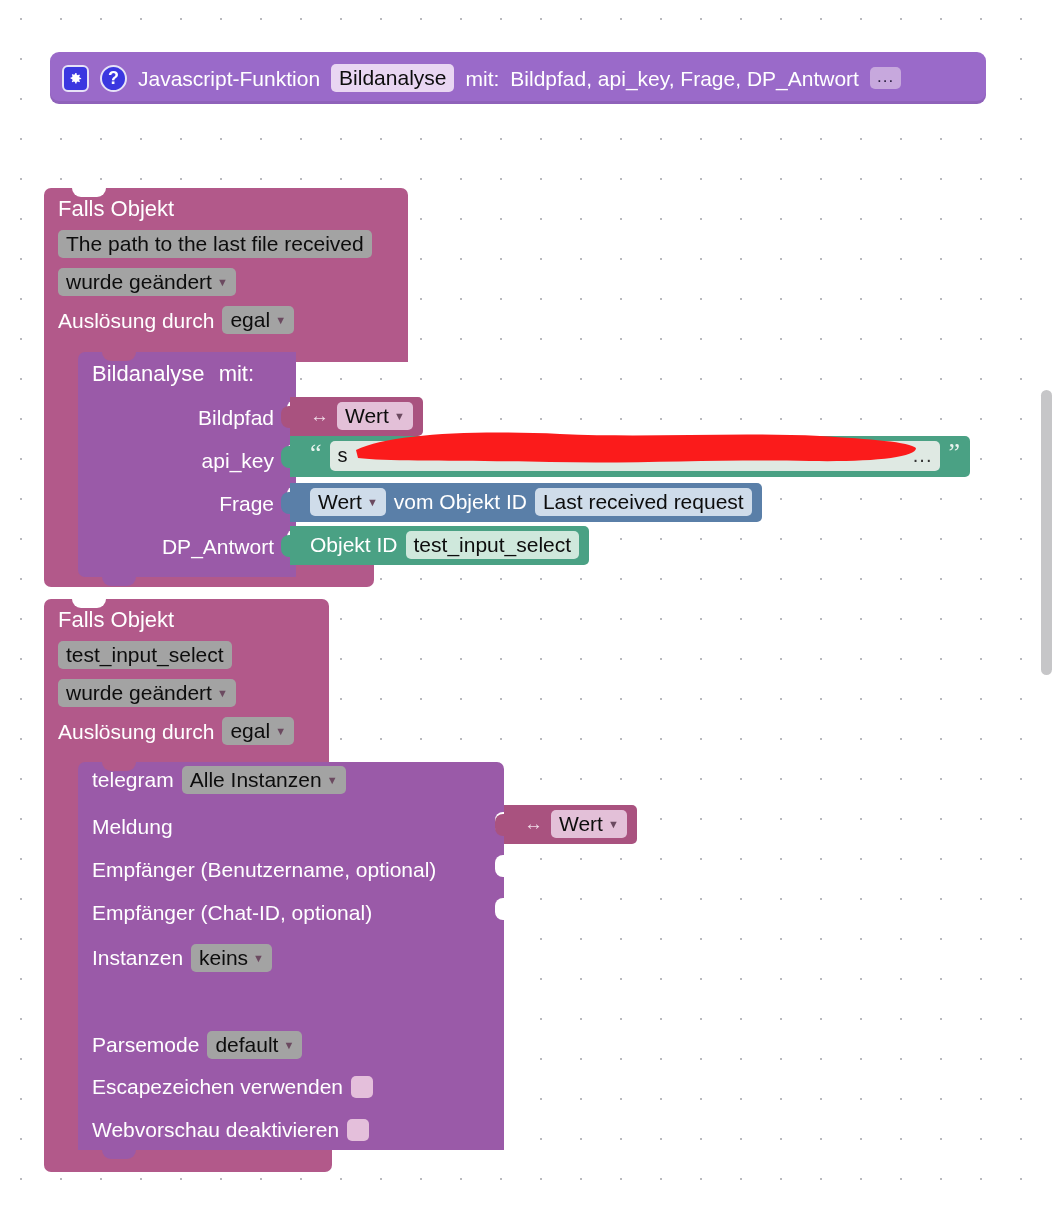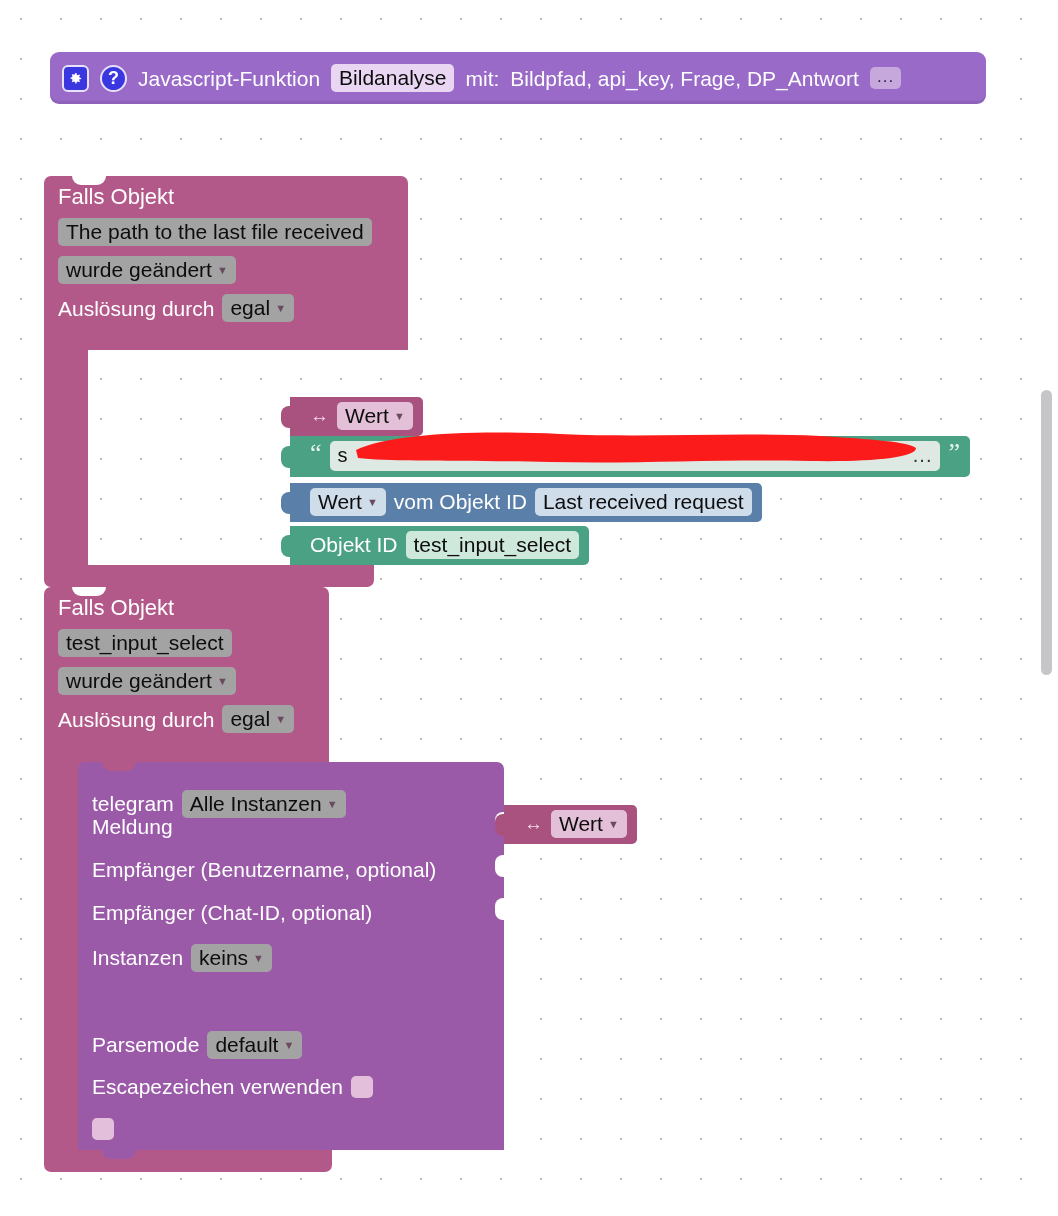--- a/index.html
+++ b/index.html
@@ -91,21 +91,21 @@
     border: 2px solid #e7e2f7;
   }
   #funcdef .field { background: #e9d6f2; }
   #funcdef .more {
     background: #c7a8dd; color: #2c2140;
     border-radius: 5px; padding: 3px 7px 5px 7px;
     font-size: 17px; letter-spacing: 1px; line-height: .8;
   }
 
   
-  .ifblk { background: #b2598a; }
+  .ifblk { background: #b2598a; margin-top: 12px; }
   .ifblk .notch-top {
     position: absolute; left: 28px; top: 0;
     width: 34px; height: 9px;
     background: #ffffff;
     border-radius: 0 0 11px 11px;
   }
 
   #if1 { left: 44px; top: 176px; width: 364px; height: 174px; border-radius: 7px 7px 0 0; }
 
   #if1arm { left: 44px; top: 350px; width: 44px; height: 230px; background: #b2598a; }
@@ -275,20 +275,36 @@
         <span class="field">
             <span>egal</span>
             <span class="caret">▼</span>
           </span>
       </div>
     </div>
   </div>
   <div class="blk" id="if1arm"></div>
   <div class="blk" id="if1bottom"></div>
 
+  <div class="blk purple" id="callblk">
+    <div class="notch-top"></div>
+    <div class="notch-bot"></div>
+    <div class="call-head">
+      <span>Bildanalyse</span>
+      <span style="padding-left:8px">mit:</span>
+    </div>
+    <span class="arg-label" style="top:54px">Bildpfad</span>
+    <span class="arg-label" style="top:97px">api_key</span>
+    <span class="arg-label" style="top:140px">Frage</span>
+    <span class="arg-label" style="top:183px">DP_Antwort</span>
+    <span class="socket" style="top:48px"></span>
+    <span class="socket" style="top:91px"></span>
+    <span class="socket" style="top:134px"></span>
+    <span class="socket" style="top:177px"></span>
+  </div>
 
   <div class="valblk v-plum" id="v-bildpfad">
     <span class="plug"></span>
     <span class="swap">↔</span>
     <span class="field plum">
         <span>Wert</span>
         <span class="caret">▼</span>
       </span>
   </div>
 
@@ -341,21 +357,21 @@
       </div>
     </div>
   </div>
   <div class="blk" id="if2arm"></div>
   <div class="blk" id="if2bottom"></div>
 
   <div class="blk purple" id="tgblk">
     <div class="notch-top"></div>
     <div class="notch-bot"></div>
 
-    <div class="tg-row" style="top:28px">
+    <div class="tg-row" style="top:4px">
       <span>telegram</span>
       <span class="field">
           <span>Alle Instanzen</span>
           <span class="caret">▼</span>
         </span>
     </div>
 
     <div class="tg-row" style="top:53px">
       <span>Meldung</span>
     </div>
@@ -387,20 +403,21 @@
           <span class="caret">▼</span>
         </span>
     </div>
 
     <div class="tg-row" style="top:313px">
       <span>Escapezeichen verwenden</span>
       <span class="chk"></span>
     </div>
 
     <div class="tg-row" style="top:356px">
+      <span>Webvorschau deaktivieren</span>
       <span class="chk"></span>
     </div>
   </div>
 
   <div class="valblk v-plum" id="v-meldung">
     <span class="plug"></span>
     <span class="swap">↔</span>
     <span class="field plum">
         <span>Wert</span>
         <span class="caret">▼</span>

